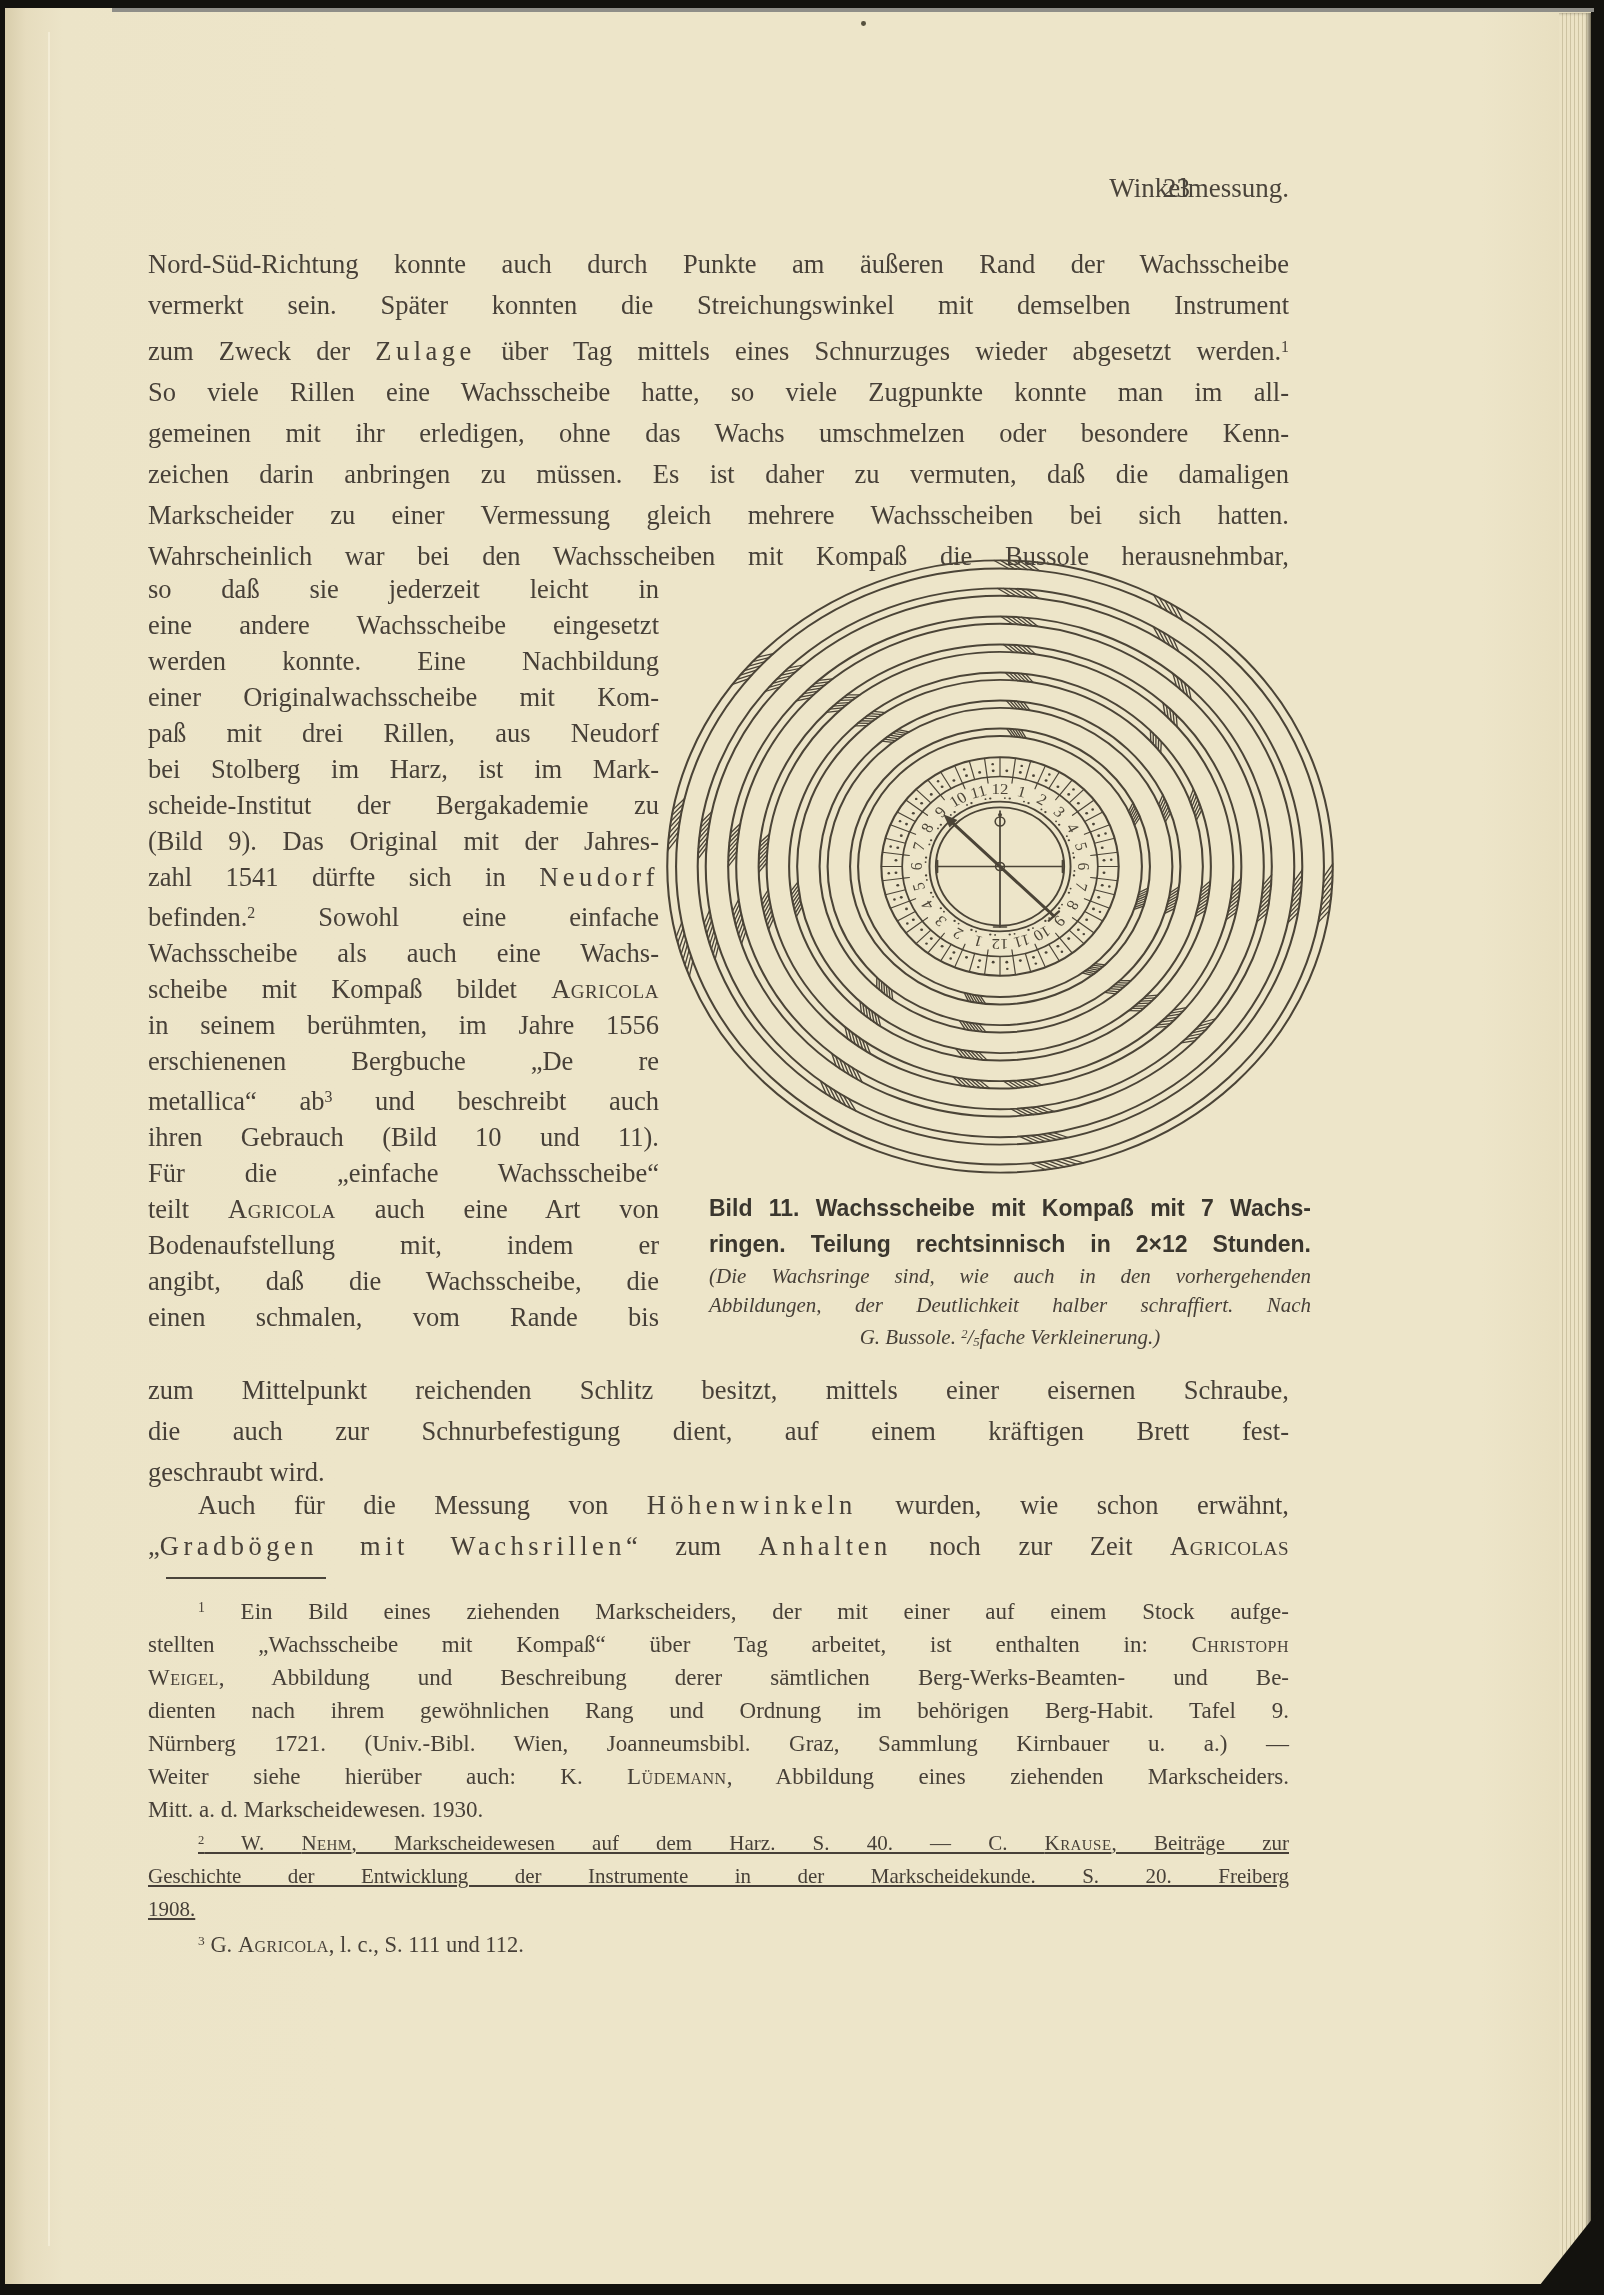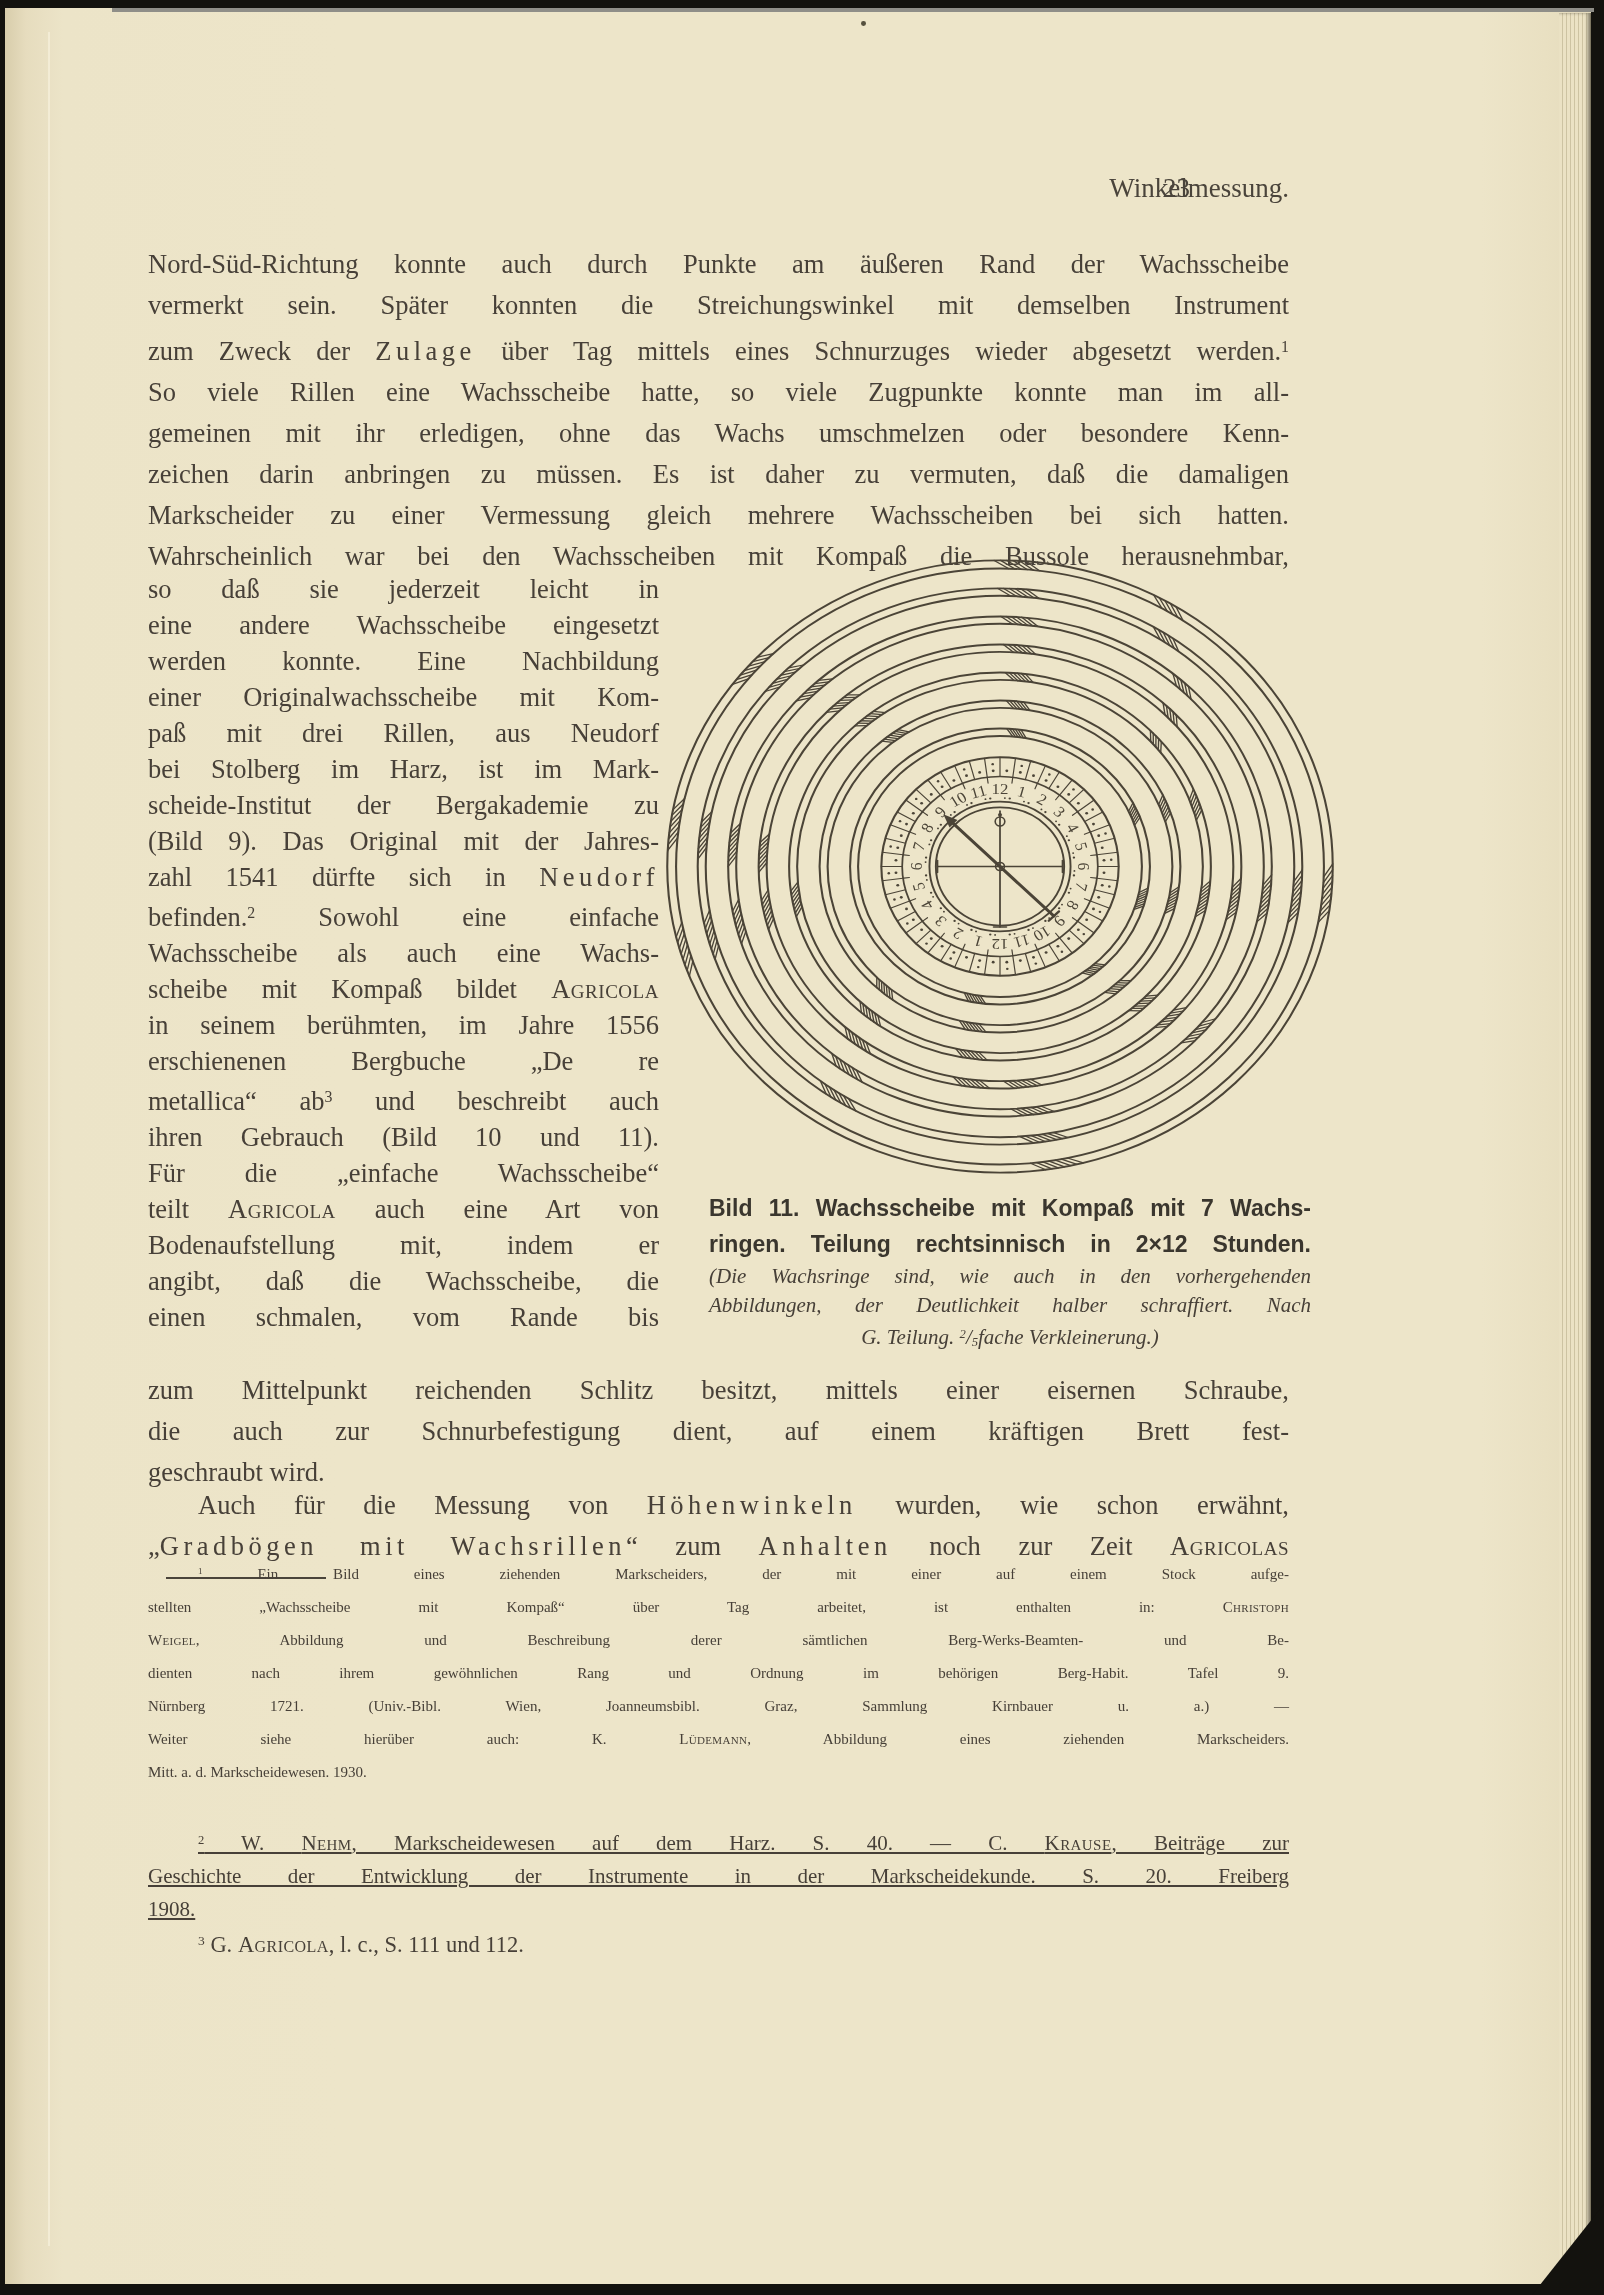--- a/index.html
+++ b/index.html
@@ -50,21 +50,21 @@
   #figure-box{left:663px;top:557px;width:674px;height:619px;}
 
   #caption-bold{
     left:709px;top:1190px;width:602px;font-size:23px;line-height:36px;
     font-family:"Liberation Sans", sans-serif;font-weight:bold;color:#3a362e;
   }
   #caption-italic{left:709px;top:1262px;width:602px;font-size:21px;line-height:29px;font-style:italic;}
   #caption-italic .line.ctr{text-align:center;text-align-last:center;}
 
   #fn-rule{left:166px;top:1577px;width:160px;height:2.4px;background:#4a443a;}
-  #fn1{left:148px;top:1555px;width:1141px;font-size:15px;line-height:33px;font-family:Liberation Serif, serif;}
+  #fn1{left:148px;top:1591px;width:1141px;font-size:23px;line-height:33px;font-family:Liberation Serif, serif;}
   #fn2{left:148px;top:1824px;width:1141px;font-size:21px;line-height:33px;text-decoration:underline;}
   #fn3{left:148px;top:1924px;width:1141px;font-size:22.5px;line-height:33px;}
 </style>
 </head>
 <body>
 
 <div id="paper"></div>
 <div id="fold-line"></div>
 <div id="top-gray-strip"></div>
 <div id="page-stack"></div>
@@ -769,21 +769,21 @@
     </g>
   </svg>
 
 <div class="abs" id="caption-bold">
     <div class="line"><span>Bild 11. Wachsscheibe mit Kompaß mit 7 Wachs-</span></div>
     <div class="line"><span>ringen. Teilung rechtsinnisch in 2×12 Stunden.</span></div>
   </div>
 <div class="abs" id="caption-italic">
     <div class="line"><span>(Die Wachsringe sind, wie auch in den vorhergehenden</span></div>
     <div class="line"><span>Abbildungen, der Deutlichkeit halber schraffiert. Nach</span></div>
-    <div class="line nj ctr"><span>G. Teilung. </span><span class="sup">2</span><span>/</span><span class="sub">5</span><span>fache Verkleinerung.)</span></div>
+    <div class="line nj ctr"><span>G. Bussole. </span><span class="sup">2</span><span>/</span><span class="sub">5</span><span>fache Verkleinerung.)</span></div>
   </div>
 
 <div class="abs" id="fn-rule"></div>
 <div class="abs" id="fn1">
     <div class="line ind"><span class="sup">1</span><span> Ein Bild eines ziehenden Markscheiders, der mit einer auf einem Stock aufge-</span></div>
     <div class="line"><span>stellten „Wachsscheibe mit Kompaß“ über Tag arbeitet, ist enthalten in: </span><span class="sc">Christoph</span></div>
     <div class="line"><span class="sc">Weigel</span><span>, Abbildung und Beschreibung derer sämtlichen Berg-Werks-Beamten- und Be-</span></div>
     <div class="line"><span>dienten nach ihrem gewöhnlichen Rang und Ordnung im behörigen Berg-Habit. Tafel 9.</span></div>
     <div class="line"><span>Nürnberg 1721. (Univ.-Bibl. Wien, Joanneumsbibl. Graz, Sammlung Kirnbauer u. a.) —</span></div>
     <div class="line"><span>Weiter siehe hierüber auch: K. </span><span class="sc">Lüdemann</span><span>, Abbildung eines ziehenden Markscheiders.</span></div>

